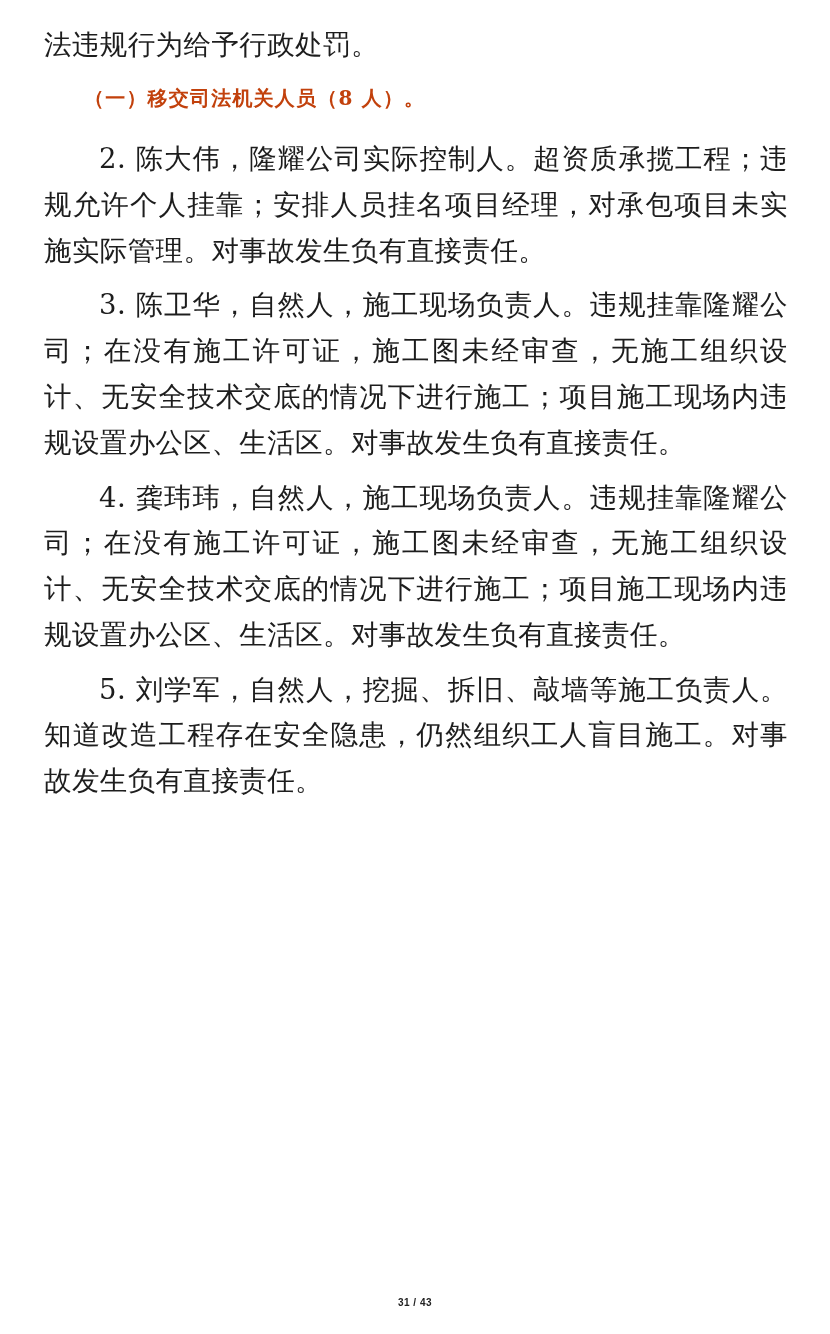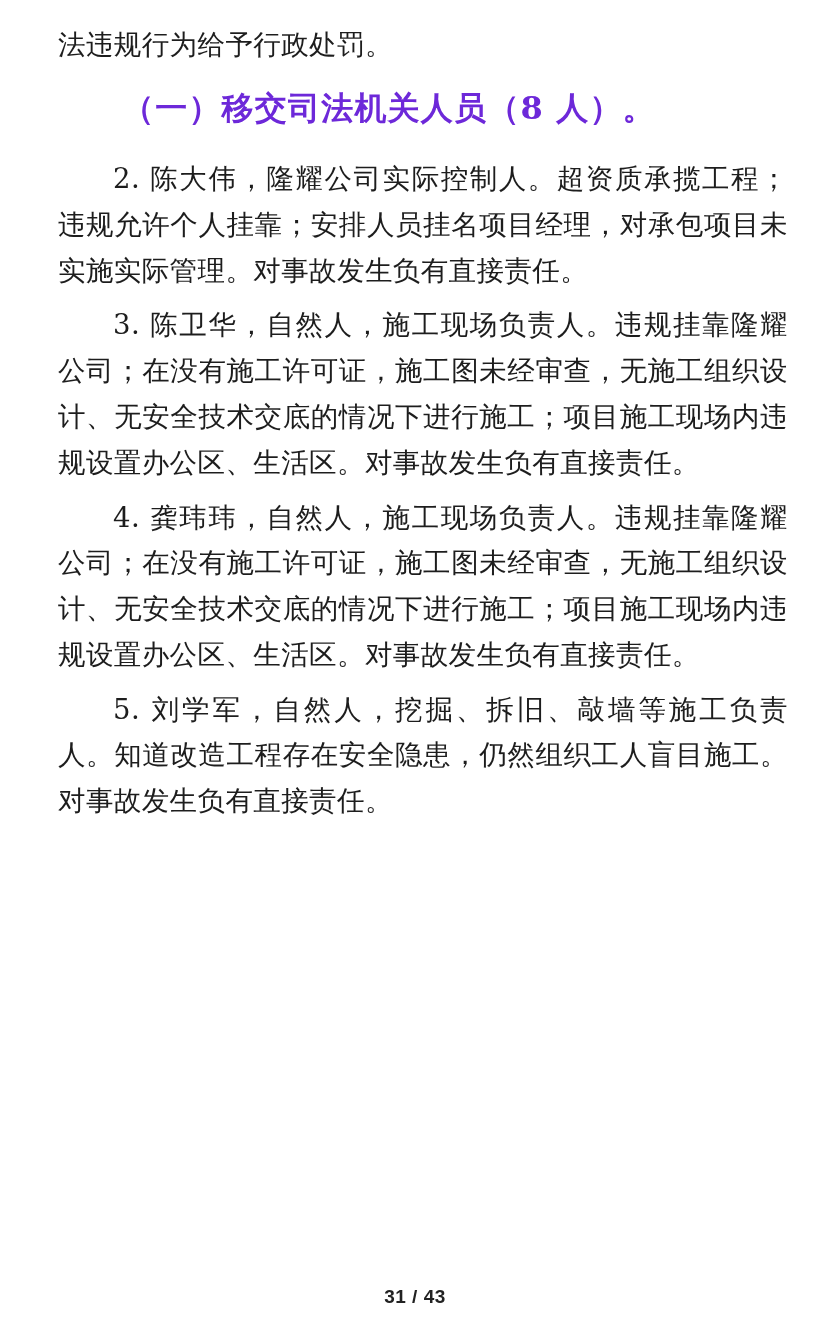--- a/index.html
+++ b/index.html
@@ -11,21 +11,21 @@
     width: 830px;
     min-height: 1334px;
     font-family: "DejaVu Serif", "Liberation Serif", serif;
     color: #1b1b1b;
     position: relative;
   }
   .page {
     width: 830px;
     min-height: 1334px;
     box-sizing: border-box;
-    padding: 18px 42px 0 58px;
+    padding: 18px 42px 0 44px;
     position: relative;
     background: #ffffff;
   }
   .doc-body {
     font-size: 27.5px;
     line-height: 1.665;
     letter-spacing: 0.4px;
     text-align: justify;
     text-justify: inter-ideograph;
     color: #1d1d1d;
@@ -34,36 +34,36 @@
     margin: 0 0 2px 0;
     text-indent: 2em;
   }
   .para.first {
     text-indent: 0;
     margin-top: 4px;
   }
   .heading {
     text-indent: 2em;
     font-weight: 700;
-    font-size: 32px;
+    font-size: 20px;
     letter-spacing: 1.2px;
     margin: 14px 0 14px 0;
-    color: #6d28d9;
+    color: #c2410c;
   }
   .gap {
     height: 7px;
   }
   .footer {
     position: absolute;
     left: 0;
     right: 0;
     bottom: 26px;
     text-align: center;
     font-family: "Liberation Sans", sans-serif;
-    font-size: 19px;
+    font-size: 10px;
     font-weight: 700;
     color: #222222;
     letter-spacing: 0.5px;
     margin-top: 33px;
   }
 </style>
 </head>
 <body>
 
 <div class="page">

